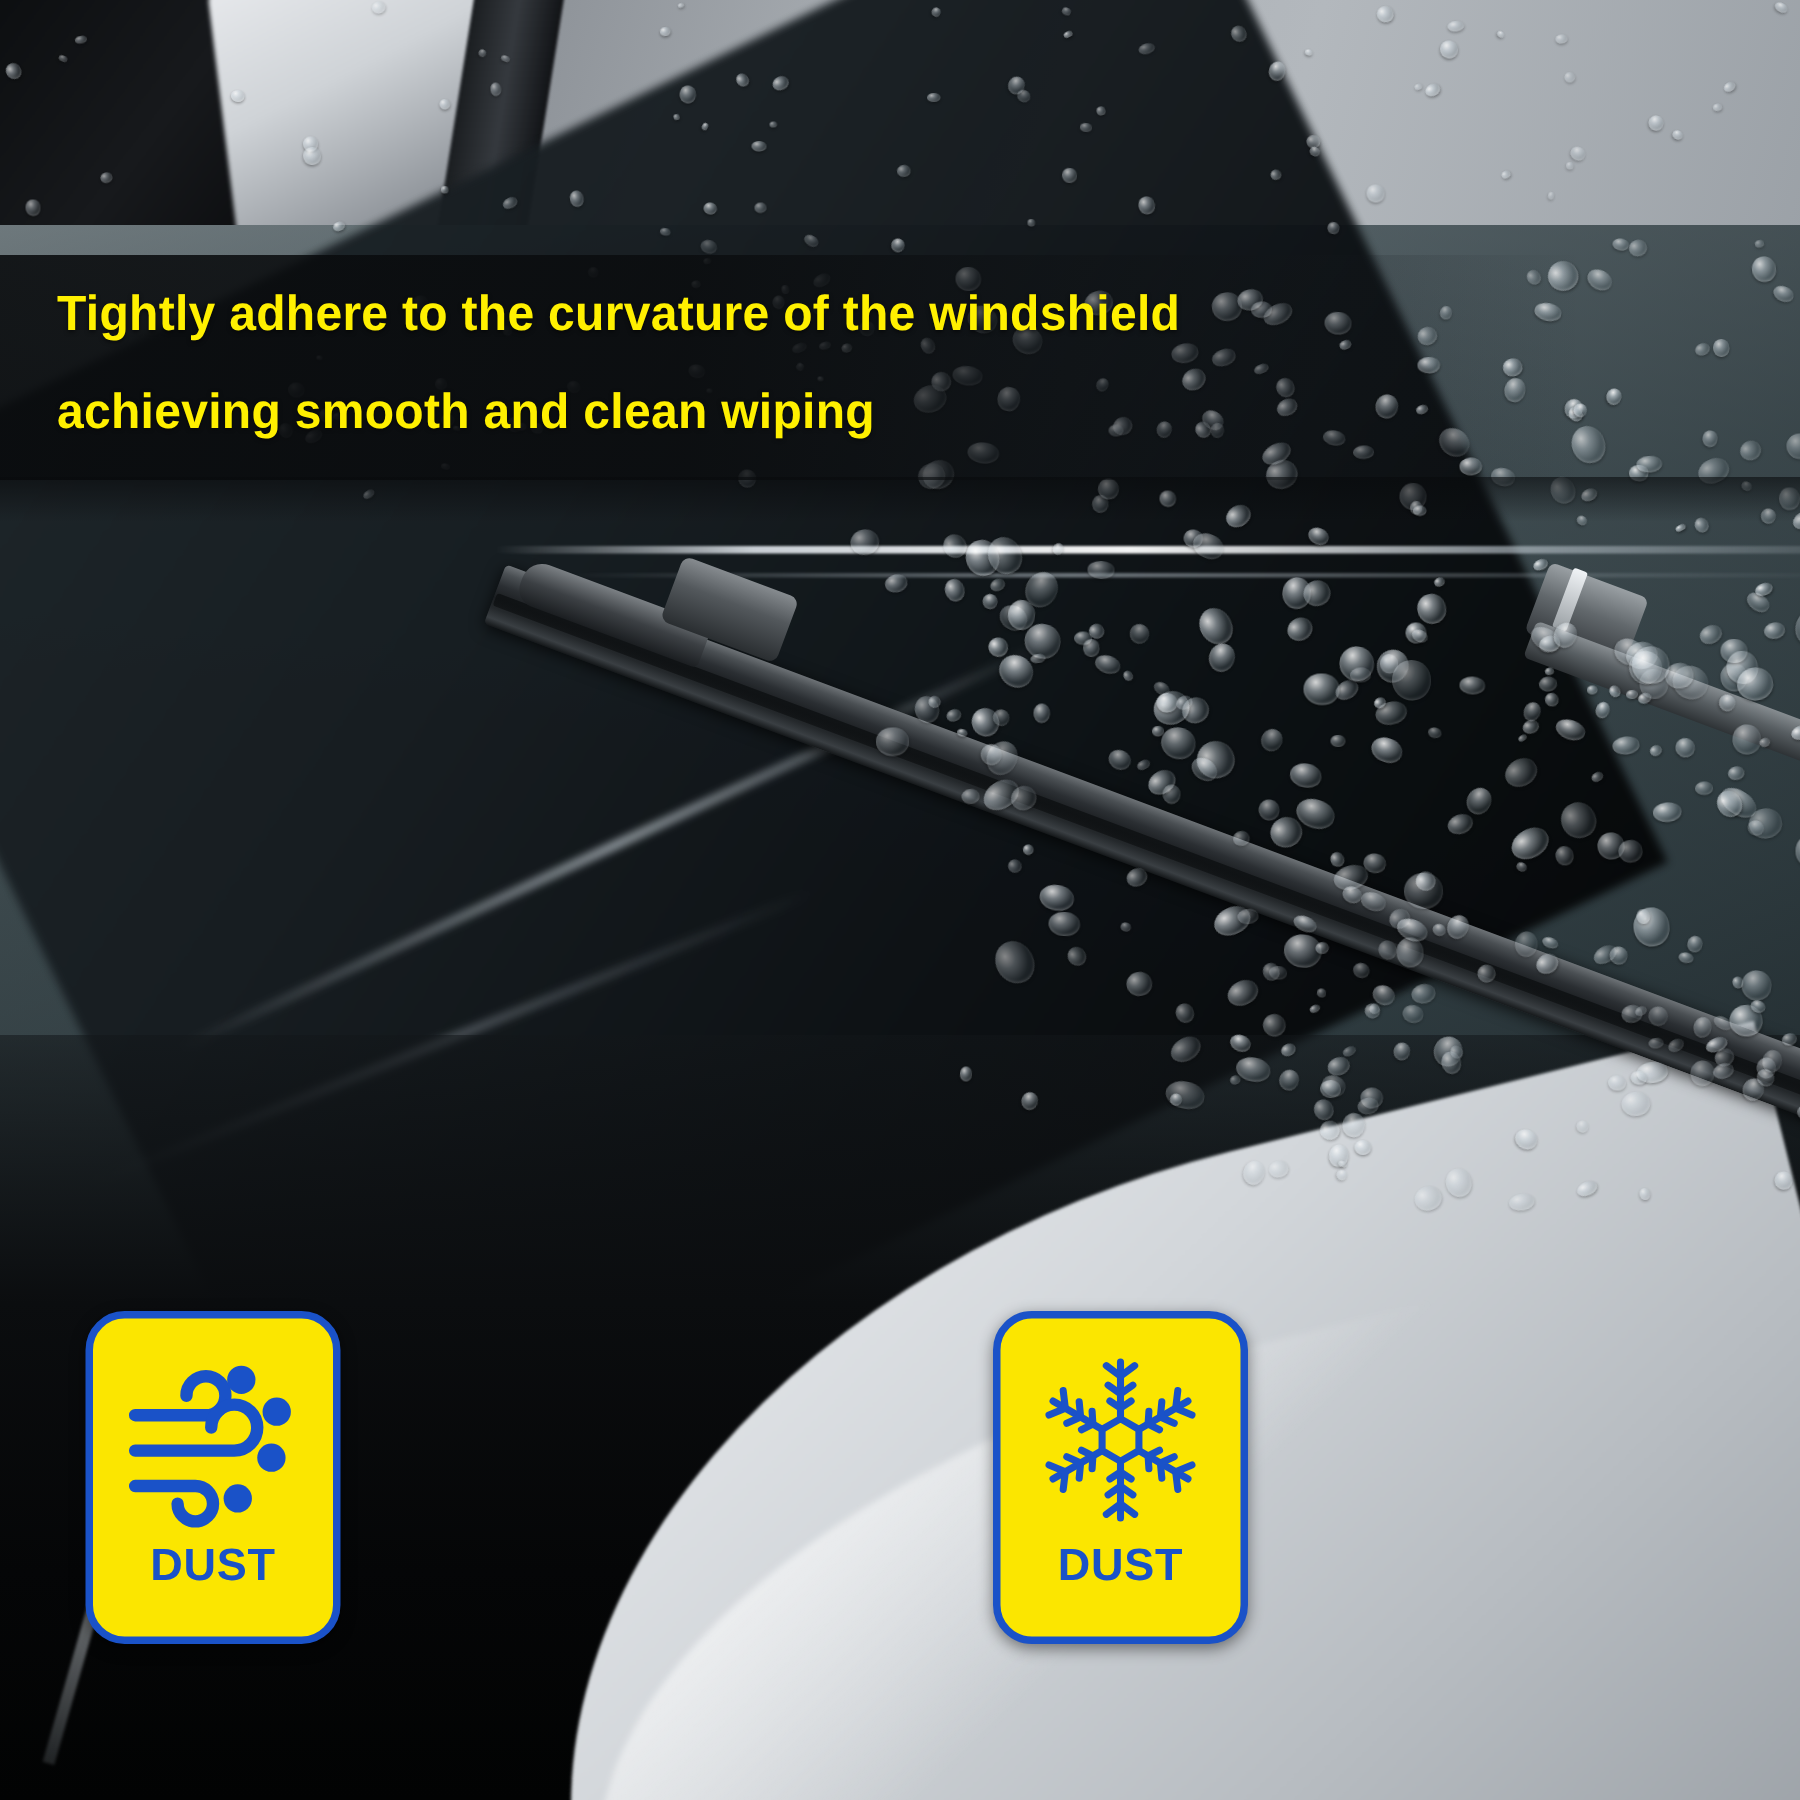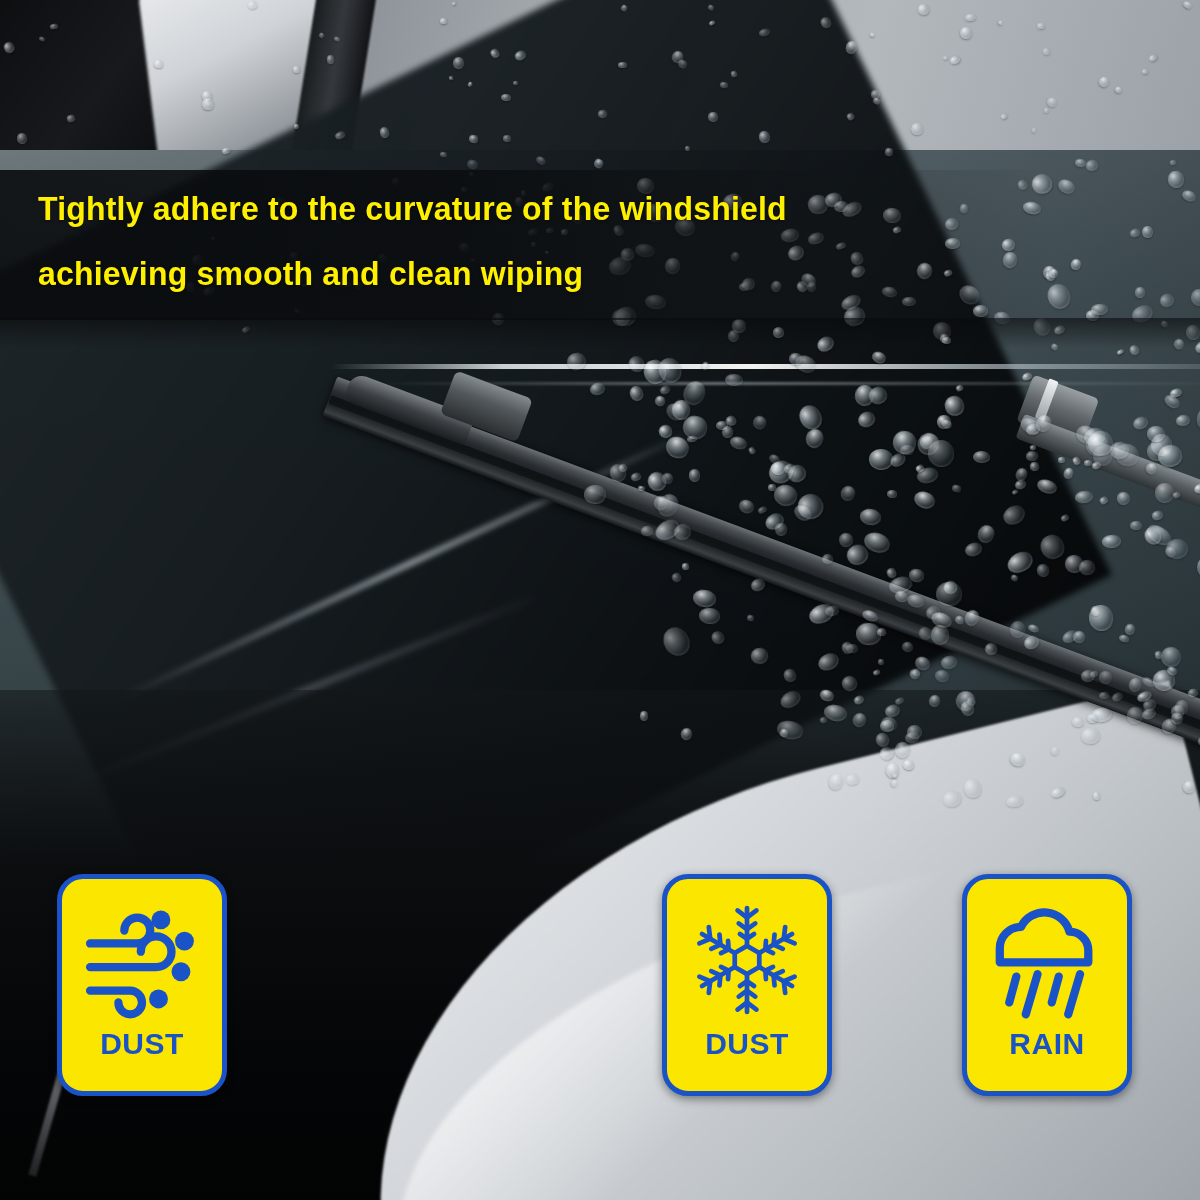--- a/index.html
+++ b/index.html
@@ -770,29 +770,15 @@
             <g transform="rotate(300 50 50)">
               <path d="M50 38 V6"></path>
               <path d="M50 14 L42 8 M50 14 L58 8 M50 24 L43 19 M50 24 L57 19 M50 32 L44 28 M50 32 L56 28"></path>
             </g>
           </g>
         </svg>
       </div>
       <div class="badge-label">DUST</div>
     </div>
 
-    <div class="badge" id="badge-3">
-      <div class="badge-icon">
-        <svg viewBox="0 0 100 100">
-          <g fill="none" stroke="#1a52c8" stroke-width="7" stroke-linecap="round" stroke-linejoin="round">
-            <path d="M10 52 V40 a18 18 0 0 1 18 -18 a22 22 0 0 1 41 4 a16 16 0 0 1 16 16 v10 Z"></path>
-            <path d="M24 64 L18 86"></path>
-            <path d="M42 62 L32 96"></path>
-            <path d="M60 64 L54 86"></path>
-            <path d="M78 62 L68 96"></path>
-          </g>
-        </svg>
-      </div>
-      <div class="badge-label">RAIN</div>
-    </div>
 
   </div>
 </div>
 
 </body></html>

